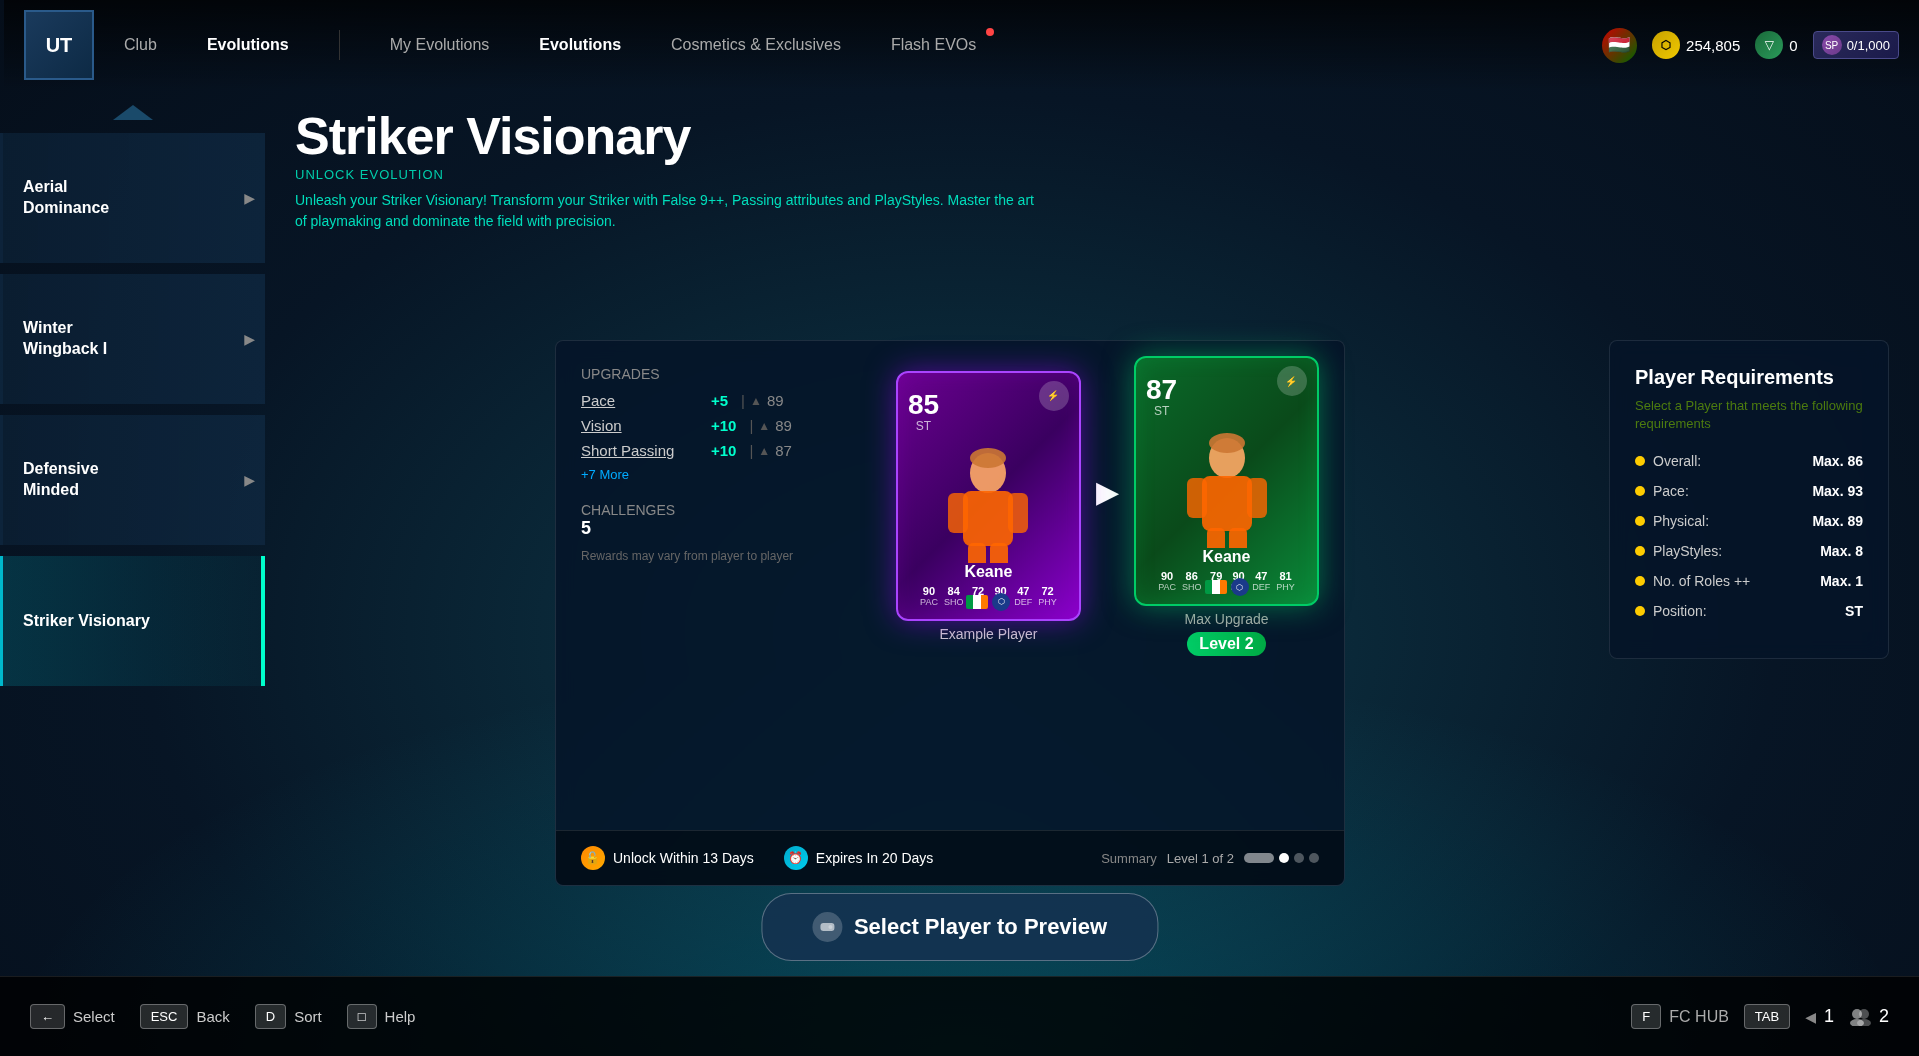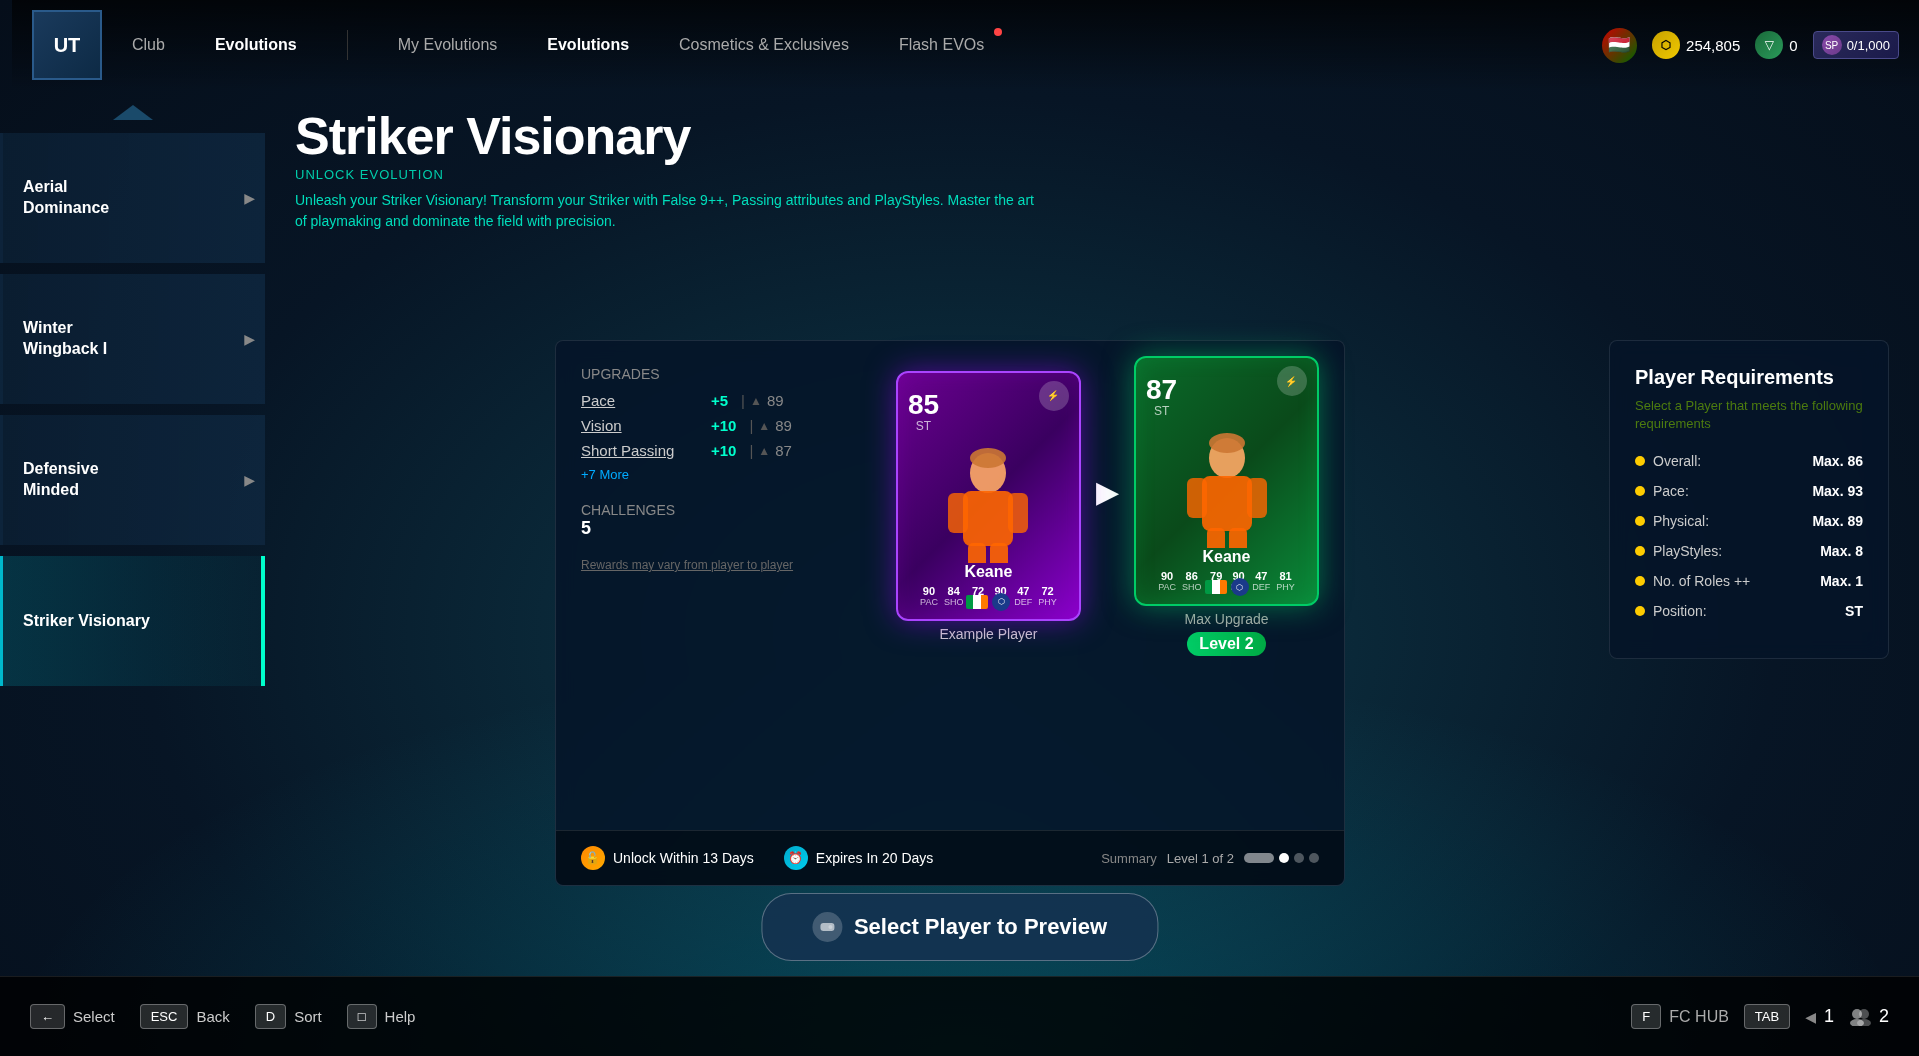--- a/index.html
+++ b/index.html
@@ -29,21 +29,21 @@
       right: 0;
       height: 400px;
       background: radial-gradient(ellipse at 50% 100%, #00b8cc44 0%, transparent 70%);
       z-index: 0;
     }
 
     
     .top-nav {
       position: absolute;
       top: 0;
-      left: 12px;
+      left: 4px;
       right: 0;
       height: 90px;
       display: flex;
       align-items: center;
       z-index: 10;
       background: linear-gradient(180deg, rgba(0,0,0,0.7) 0%, transparent 100%);
       padding: 0 20px;
     }
 
     .logo {
@@ -409,22 +409,21 @@
 
     .challenges-value {
       font-size: 18px;
       font-weight: bold;
       color: white;
     }
 
     .rewards-note {
       font-size: 12px;
       color: #666;
-      margin-top: 19px;
-      text-decoration: underline;
+      margin-top: 10px;
     }
 
     
     .progression-bottom {
       position: absolute;
       bottom: 0;
       left: 0;
       right: 0;
       height: 55px;
       background: rgba(0,0,0,0.4);

